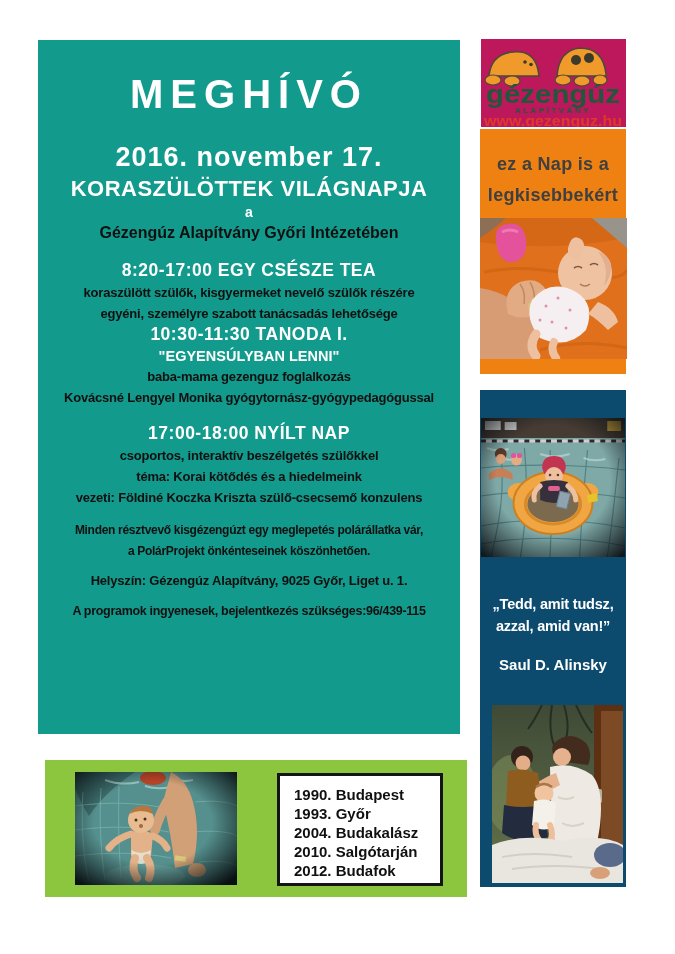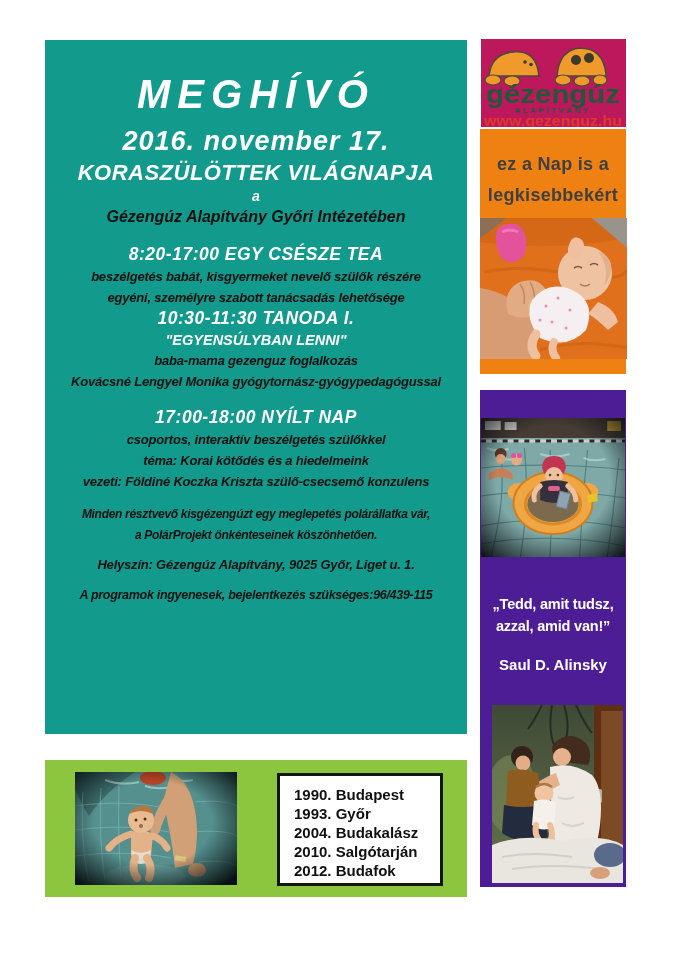--- a/index.html
+++ b/index.html
@@ -1,23 +1,23 @@
 <!DOCTYPE html>
 <html><head>
 <meta charset="utf-8">
 <style>
   html,body{margin:0;padding:0;background:#ffffff;}
   .page{position:relative;width:675px;height:954px;background:#ffffff;overflow:hidden;
         font-family:"Liberation Sans",sans-serif;font-weight:700;}
 
   
-  .teal-panel{position:absolute;left:45px;top:40px;width:422px;height:694px;
-              background:#129a8c;text-align:center;color:#ffffff;box-sizing:border-box;padding:0 10px;font-style:italic;}
+  .teal-panel{position:absolute;left:38px;top:40px;width:422px;height:694px;
+              background:#129a8c;text-align:center;color:#ffffff;box-sizing:border-box;padding:0 10px;}
   .title{margin:0;padding-top:30px;font-size:40px;line-height:48px;letter-spacing:7px;color:#fff;}
-  .date-line{margin-top:8px;font-size:27px;line-height:30px;letter-spacing:1px;color:#fff;}
+  .date-line{margin-top:24px;font-size:27px;line-height:30px;letter-spacing:1px;color:#fff;}
   .event-line{margin-top:7px;font-size:22px;line-height:20px;letter-spacing:.5px;color:#fff;}
   .conn-line{margin-top:5px;font-size:14px;line-height:16px;color:#fff;}
   .venue-name{margin-top:3px;font-size:16px;line-height:19px;color:#101010;}
   .prog{margin-top:18px;}
   .prog.prog3{margin-top:1px;}
   .prog.prog4{margin-top:16px;}
   .ph{font-size:17.5px;line-height:21px;letter-spacing:.5px;color:#ffffff;}
   .psub{font-size:14.5px;line-height:18px;margin-top:2px;color:#ffffff;}
   .pl{font-size:13px;line-height:19px;margin-top:2px;color:#101010;letter-spacing:-.2px;}
   .note{margin-top:14px;}
@@ -25,21 +25,21 @@
   .venue-row{margin-top:10px;}
   .reg-row{margin-top:12px;font-size:12.5px;letter-spacing:-.3px;}
 
   
   .logo-card{position:absolute;left:481px;top:39px;width:145px;height:88px;background:#be185d;}
   .orange-panel{position:absolute;left:480px;top:129px;width:146px;height:245px;background:#ef8012;
                 text-align:center;}
   .slogan{padding-top:20px;font-size:18px;line-height:31px;color:#404040;letter-spacing:.3px;}
   .photo{position:absolute;display:block;}
   .photo-blanket{left:480px;top:218px;width:147px;height:141px;}
-  .pink-panel{position:absolute;left:480px;top:390px;width:146px;height:497px;background:#4c1d95;
+  .pink-panel{position:absolute;left:480px;top:390px;width:146px;height:497px;background:#0c4a6e;
               text-align:center;color:#ffffff;}
   .photo-pool{left:1px;top:28px;width:144px;height:139px;}
   .quote{position:absolute;top:203px;width:100%;font-size:14.5px;line-height:22px;color:#fff;letter-spacing:-.2px;}
   .quote-author{position:absolute;top:266px;width:100%;font-size:15px;color:#fff;}
   .photo-family{left:12px;top:315px;width:131px;height:178px;}
 
   
   .green-panel{position:absolute;left:45px;top:745px;width:422px;height:137px;background:#8cc63f;margin-top:15px;}
   .photo-underwater{left:30px;top:12px;width:162px;height:113px;}
   .years-box{position:absolute;left:232px;top:13px;width:166px;height:113px;background:#ffffff;
@@ -53,21 +53,21 @@
 
   <section class="teal-panel">
     <h1 class="title">MEGHÍVÓ</h1>
     <div class="date-line">2016. november 17.</div>
     <div class="event-line">KORASZÜLÖTTEK VILÁGNAPJA</div>
     <div class="conn-line">a</div>
     <div class="venue-name">Gézengúz Alapítvány Győri Intézetében</div>
 
     <div class="prog">
       <div class="ph">8:20-17:00 EGY CSÉSZE TEA</div>
-      <div class="pl">beszélgetés babát, kisgyermeket nevelő szülők részére</div>
+      <div class="pl">koraszülött szülők, kisgyermeket nevelő szülők részére</div>
       <div class="pl">egyéni, személyre szabott tanácsadás lehetősége</div>
     </div>
 
 
     <div class="prog prog3">
       <div class="ph">10:30-11:30 TANODA I.</div>
       <div class="psub">"EGYENSÚLYBAN LENNI"</div>
       <div class="pl">baba-mama gezenguz foglalkozás</div>
       <div class="pl">Kovácsné Lengyel Monika gyógytornász-gyógypedagógussal</div>
     </div>

